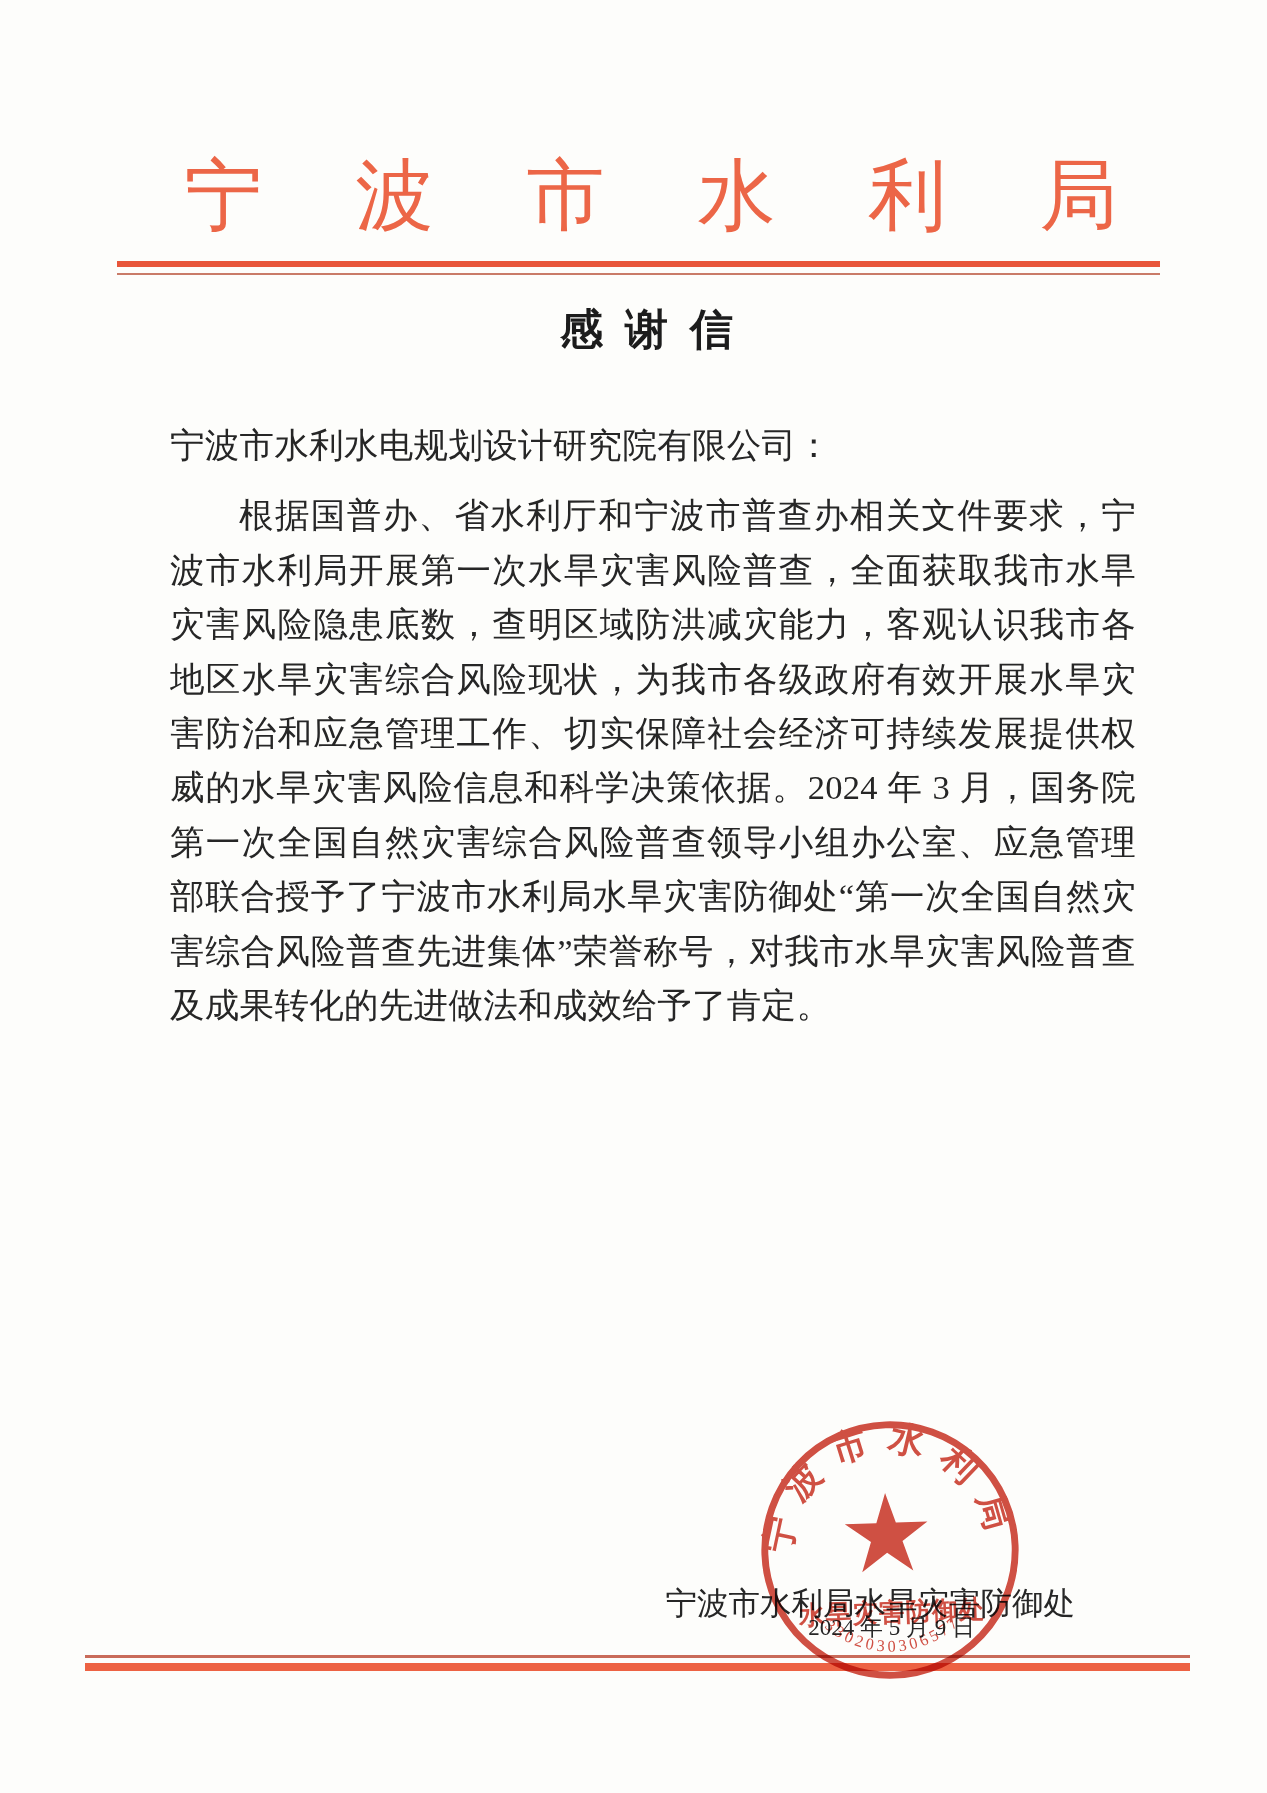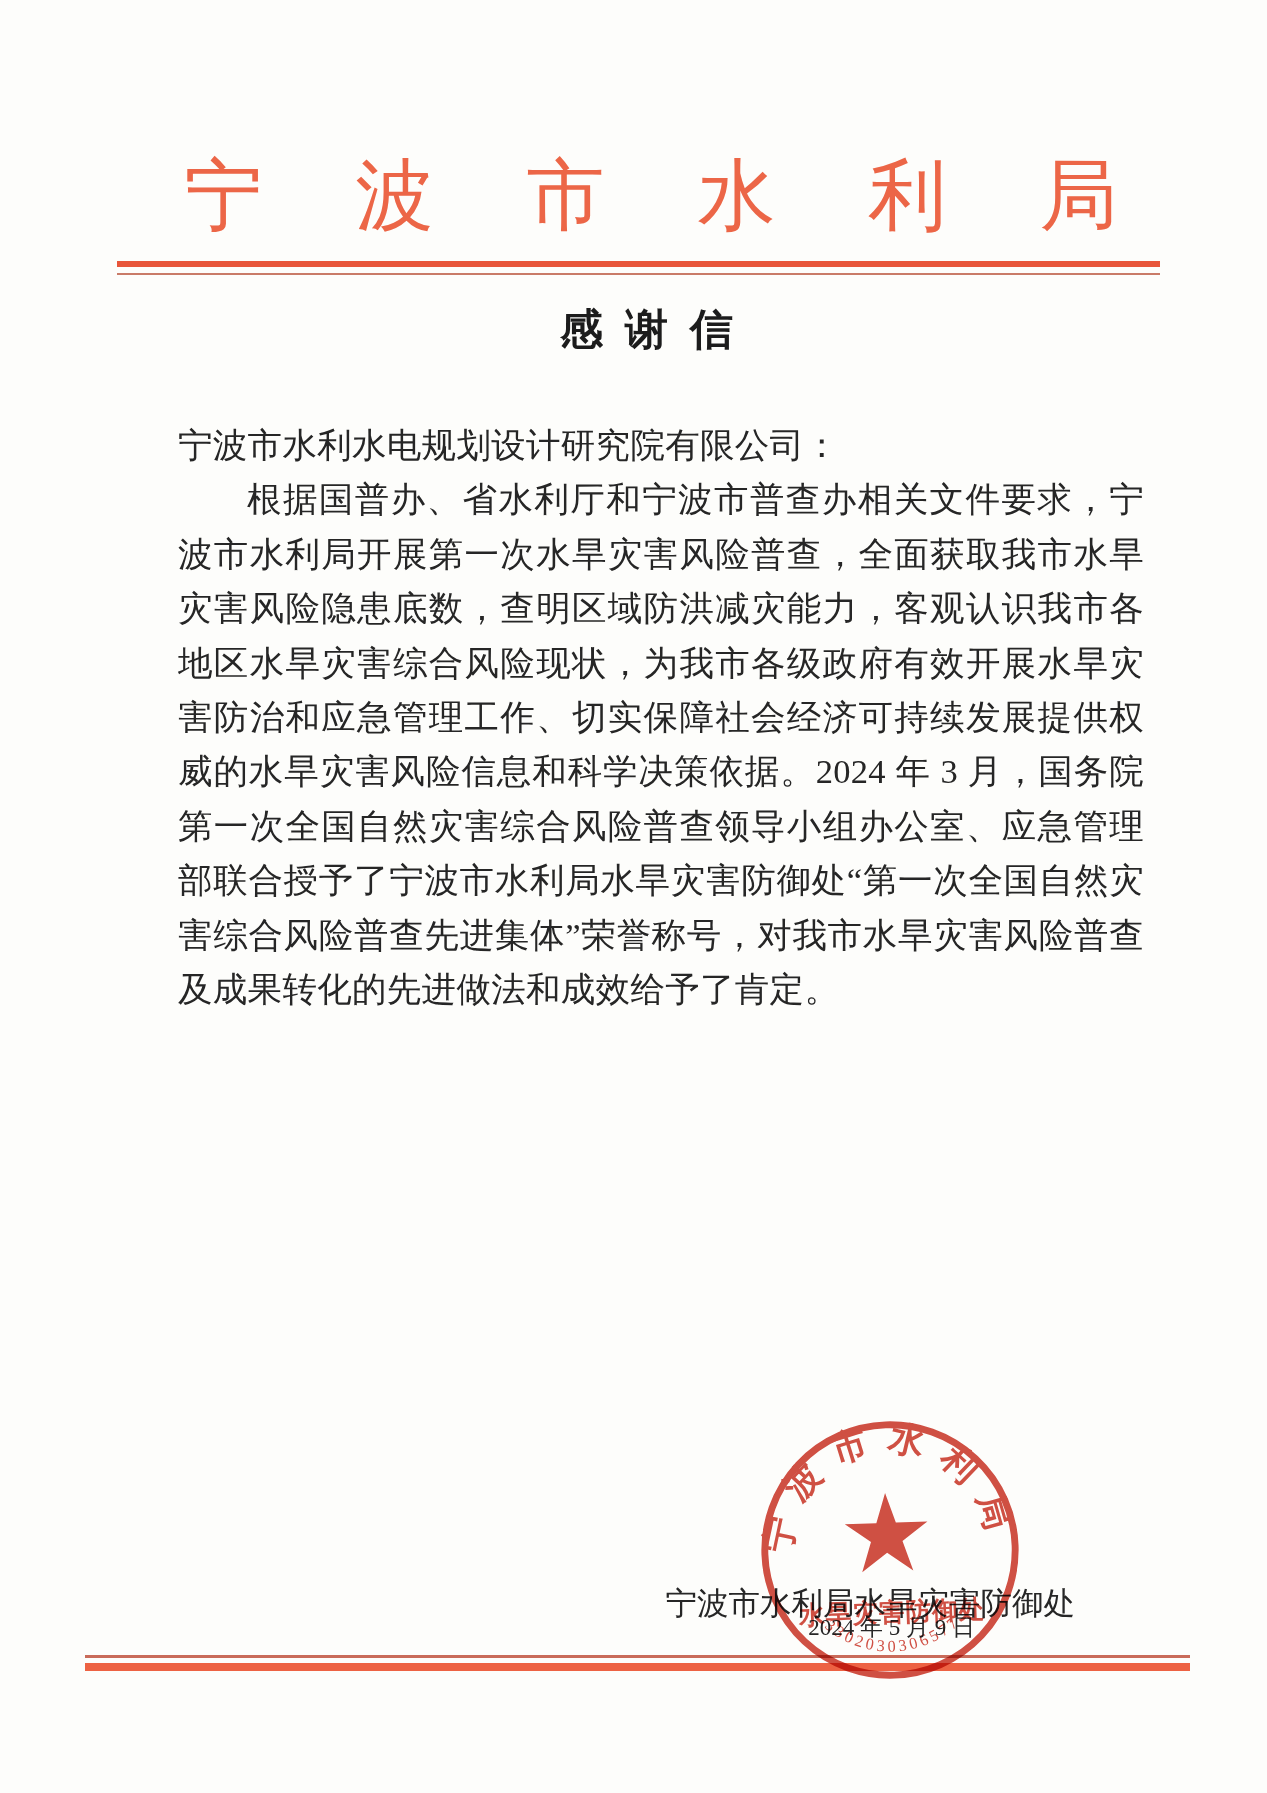--- a/index.html
+++ b/index.html
@@ -54,30 +54,30 @@
     font-weight: 700;
     color: #1c1c1c;
     letter-spacing: 22px;
     transform: translateX(24px);
     white-space: nowrap;
   }
 
   .letter-body {
     position: absolute;
     top: 418px;
-    left: 178px;
+    left: 170px;
     width: 966px;
     font-size: 34.5px;
     line-height: 54.4px;
     color: var(--text-color);
     text-align: justify;
     letter-spacing: 0.3px;
   }
   .letter-body p { margin: 0; }
-  .letter-body .para { text-indent: 2em; }
+  .letter-body .para { text-indent: 2em; margin-top: 16px; }
 
   .sig-dept {
     position: absolute;
     top: 1554px;
     right: 192px;
     font-size: 31.5px;
     line-height: 36px;
     color: var(--text-color);
     white-space: nowrap;
     margin-top: 32px;

